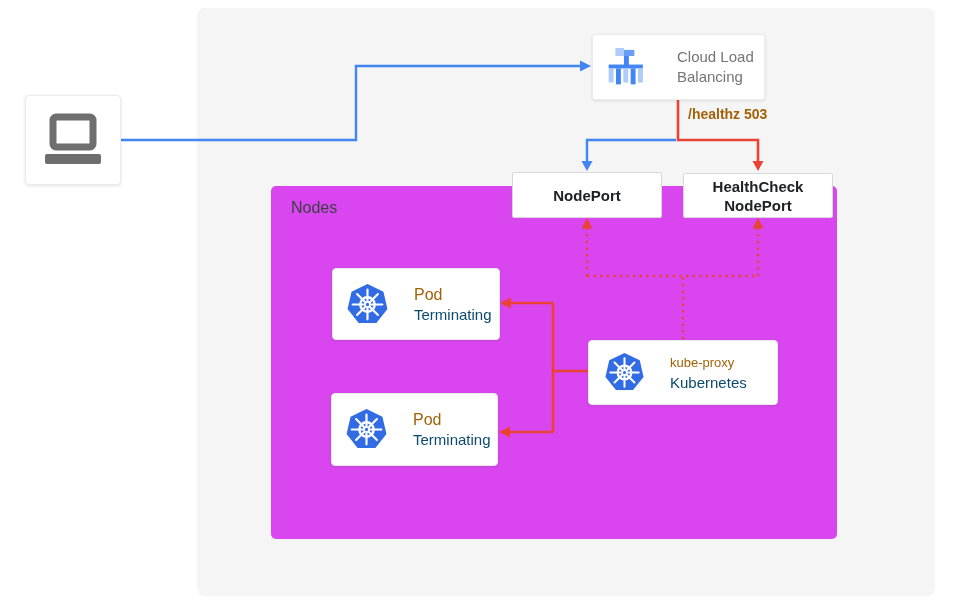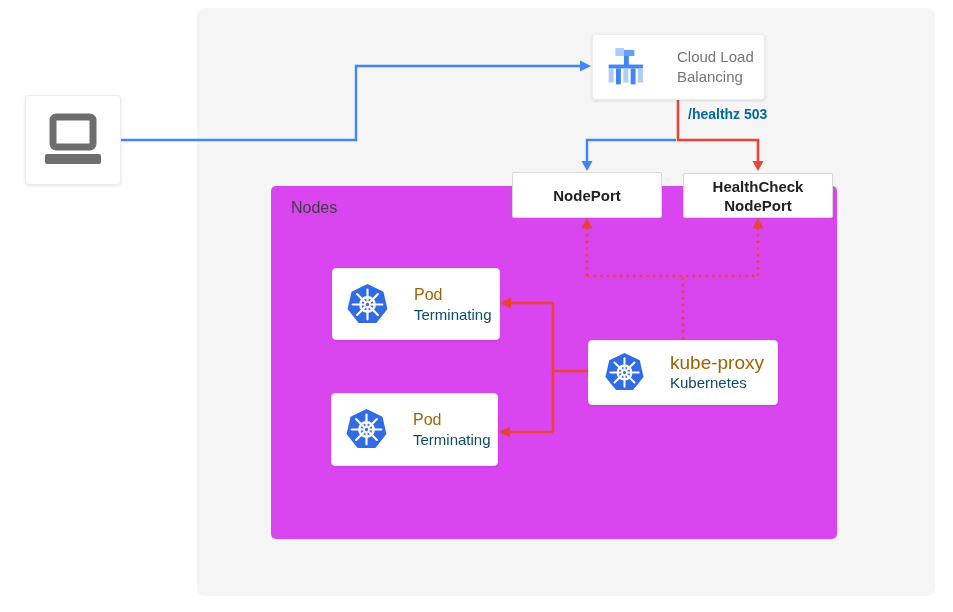--- a/index.html
+++ b/index.html
@@ -19,35 +19,35 @@
   .soft{border:1px solid #ECECEC;border-radius:4px;box-shadow:0 1px 3px rgba(60,64,67,0.15);}
   .port{border:1px solid #D8D8D8;border-radius:2px;display:flex;align-items:center;
         justify-content:center;text-align:center;font-weight:bold;color:#202124;font-size:15px;line-height:19px;}
 
   .laptop-card{left:25px;top:95px;width:96px;height:90px;display:flex;align-items:center;justify-content:center;}
 
   .clb-card{left:592px;top:34px;width:173px;height:66px;display:flex;align-items:center;
             border-radius:3px;padding-left:12px;gap:16px;}
   .clb-text{margin-left:12px;font-size:15px;line-height:20px;color:#757575;}
 
-  .healthz{position:absolute;left:688px;top:106px;font-size:14px;font-weight:bold;color:#0369a1;}
+  .healthz{position:absolute;left:688px;top:106px;font-size:14px;font-weight:bold;color:#a16207;}
 
   .nodeport-card{left:512px;top:172px;width:150px;height:46px;}
   .hcnp-card{left:683px;top:173px;width:150px;height:45px;flex-direction:column;}
   .hcnp-card .ln{display:block;}
 
   .entity{display:flex;align-items:center;}
   .pod1-card{left:332px;top:268px;width:168px;height:72px;padding-left:12px;}
   .pod2-card{left:331px;top:393px;width:167px;height:73px;padding-left:12px;}
   .kp-card{left:588px;top:340px;width:190px;height:65px;padding-left:14px;}
 
   .etext{margin-left:24px;}
   .etitle{font-size:16px;color:#a16207;line-height:21px;}
   .esub{font-size:15px;color:#0c4a6e;line-height:20px;}
-  .kp-card .etitle{font-size:19px;}
+  .kp-card .etitle{font-size:13px;}
 </style>
 </head>
 <body>
 
 <div id="stage">
 
   <div class="panel"></div>
 
   <div class="nodes-box">
     <div class="nodes-label">Nodes</div>

